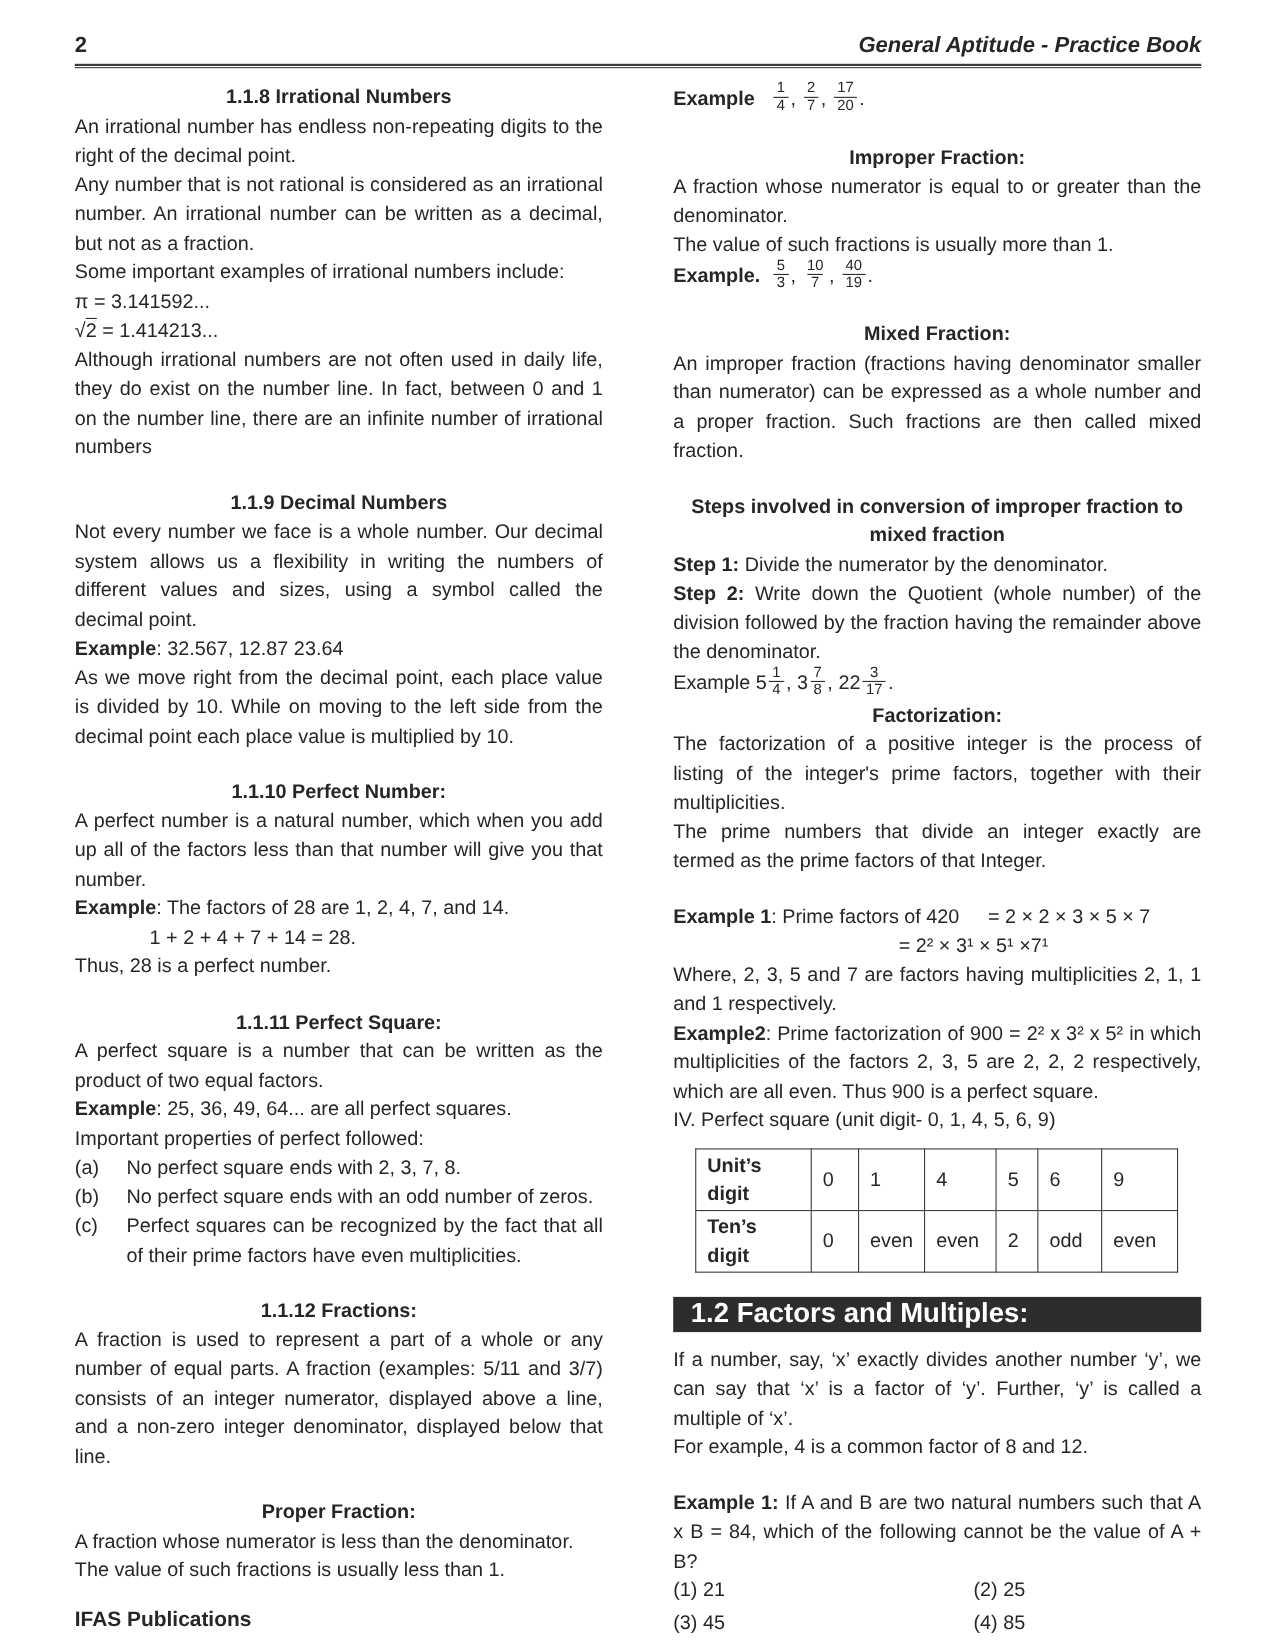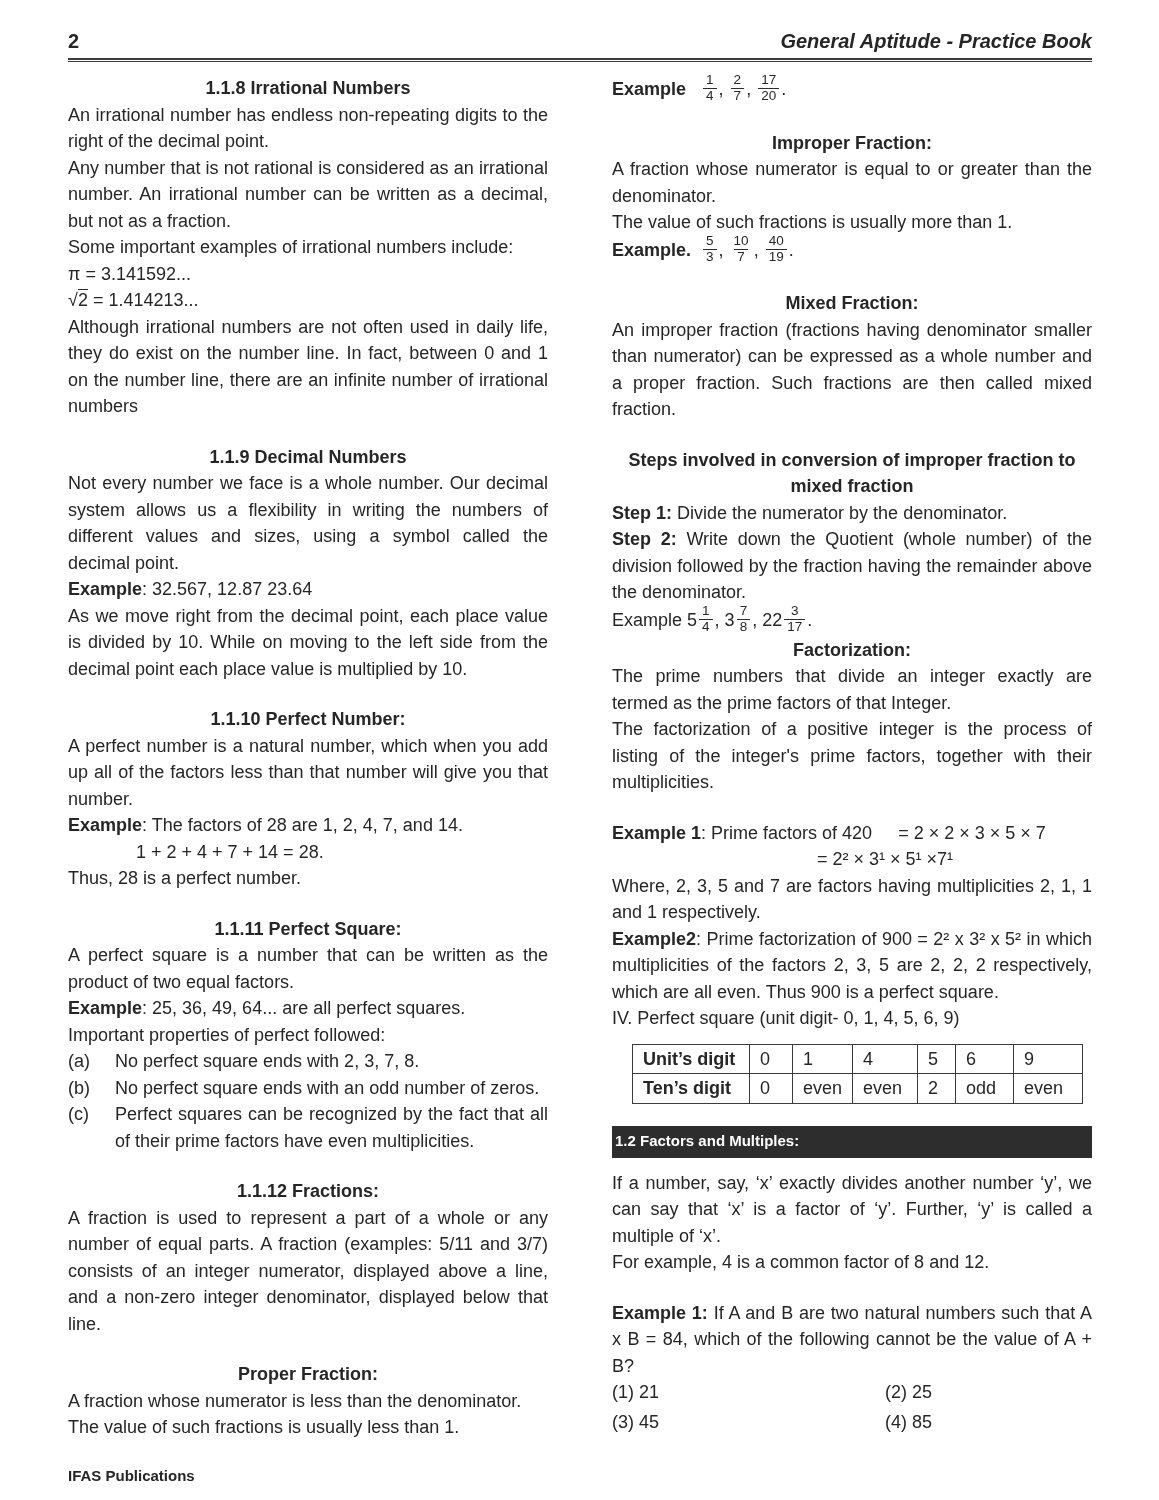--- a/index.html
+++ b/index.html
@@ -49,31 +49,31 @@
   
   table.digits {
     border-collapse: collapse; margin: 12px 0 0 20px;
     font-size: 18px;
   }
   table.digits td {
     border: 1.5px solid #3c3c3c; padding: 1px 10px; height: 28px;
     text-align: left; vertical-align: middle;
   }
   table.digits td.rowlabel { font-weight: bold; }
-  .c0 { width: 117px; } .c1 { width: 43px; } .c2 { width: 60px; }
+  .c0 { width: 105px; } .c1 { width: 43px; } .c2 { width: 60px; }
   .c3 { width: 65px; } .c4 { width: 38px; } .c5 { width: 58px; } .c6 { width: 69px; }
   .section-bar {
     background: #2d2d2d; color: #ffffff; font-weight: bold;
-    font-size: 15px; padding: 2px 9px 4px 3px; margin: 22px 0 12px 0;
+    font-size: 25px; padding: 2px 9px 4px 16px; margin: 22px 0 12px 0;
     line-height: 26px;
   }
   .opts { display: grid; grid-template-columns: 273px 1fr; row-gap: 3px; margin: 0; }
   footer {
     position: absolute; left: 68px; bottom: 16px;
-    font-weight: bold; font-size: 15px; color: #262626;
+    font-weight: bold; font-size: 19px; color: #262626;
   }
 </style>
 <title>General Aptitude - Practice Book</title></head>
 <body>
 
 <div class="page">
 
   <header>
     <span>2</span>
     <span class="book-title">General Aptitude - Practice Book</span>
@@ -182,22 +182,22 @@
               <span class="num">7</span>
               <span class="den">8</span>
             </span></span><span>,</span>
         <span><span>22</span><span class="frac">
               <span class="num">3</span>
               <span class="den">17</span>
             </span></span><span>.</span>
       </p>
 
       <p class="h">Factorization:</p>
+      <p class="p">The factorization of a positive integer is the process of listing of the integer's prime factors, together with their multiplicities.</p>
       <p class="p">The prime numbers that divide an integer exactly are termed as the prime factors of that Integer.</p>
-      <p class="p">The factorization of a positive integer is the process of listing of the integer's prime factors, together with their multiplicities.</p>
 
       <p class="pl mt"><b class="lbl">Example 1</b><span>: Prime factors of 420</span><span class="eq1">= 2 × 2 × 3 × 5 × 7</span></p>
       <p class="pl eq2">= 2² × 3¹ × 5¹ ×7¹</p>
       <p class="p">Where, 2, 3, 5 and 7 are factors having multiplicities 2, 1, 1 and 1 respectively.</p>
 
       <p class="p"><b class="lbl">Example2</b><span>: Prime factorization of 900 = 2² x 3² x 5² in which multiplicities of the factors 2, 3, 5 are 2, 2, 2 respectively, which are all even. Thus 900 is a perfect square.</span></p>
       <p class="pl">IV. Perfect square (unit digit- 0, 1, 4, 5, 6, 9)</p>
 
       <table class="digits">
         <tbody>

